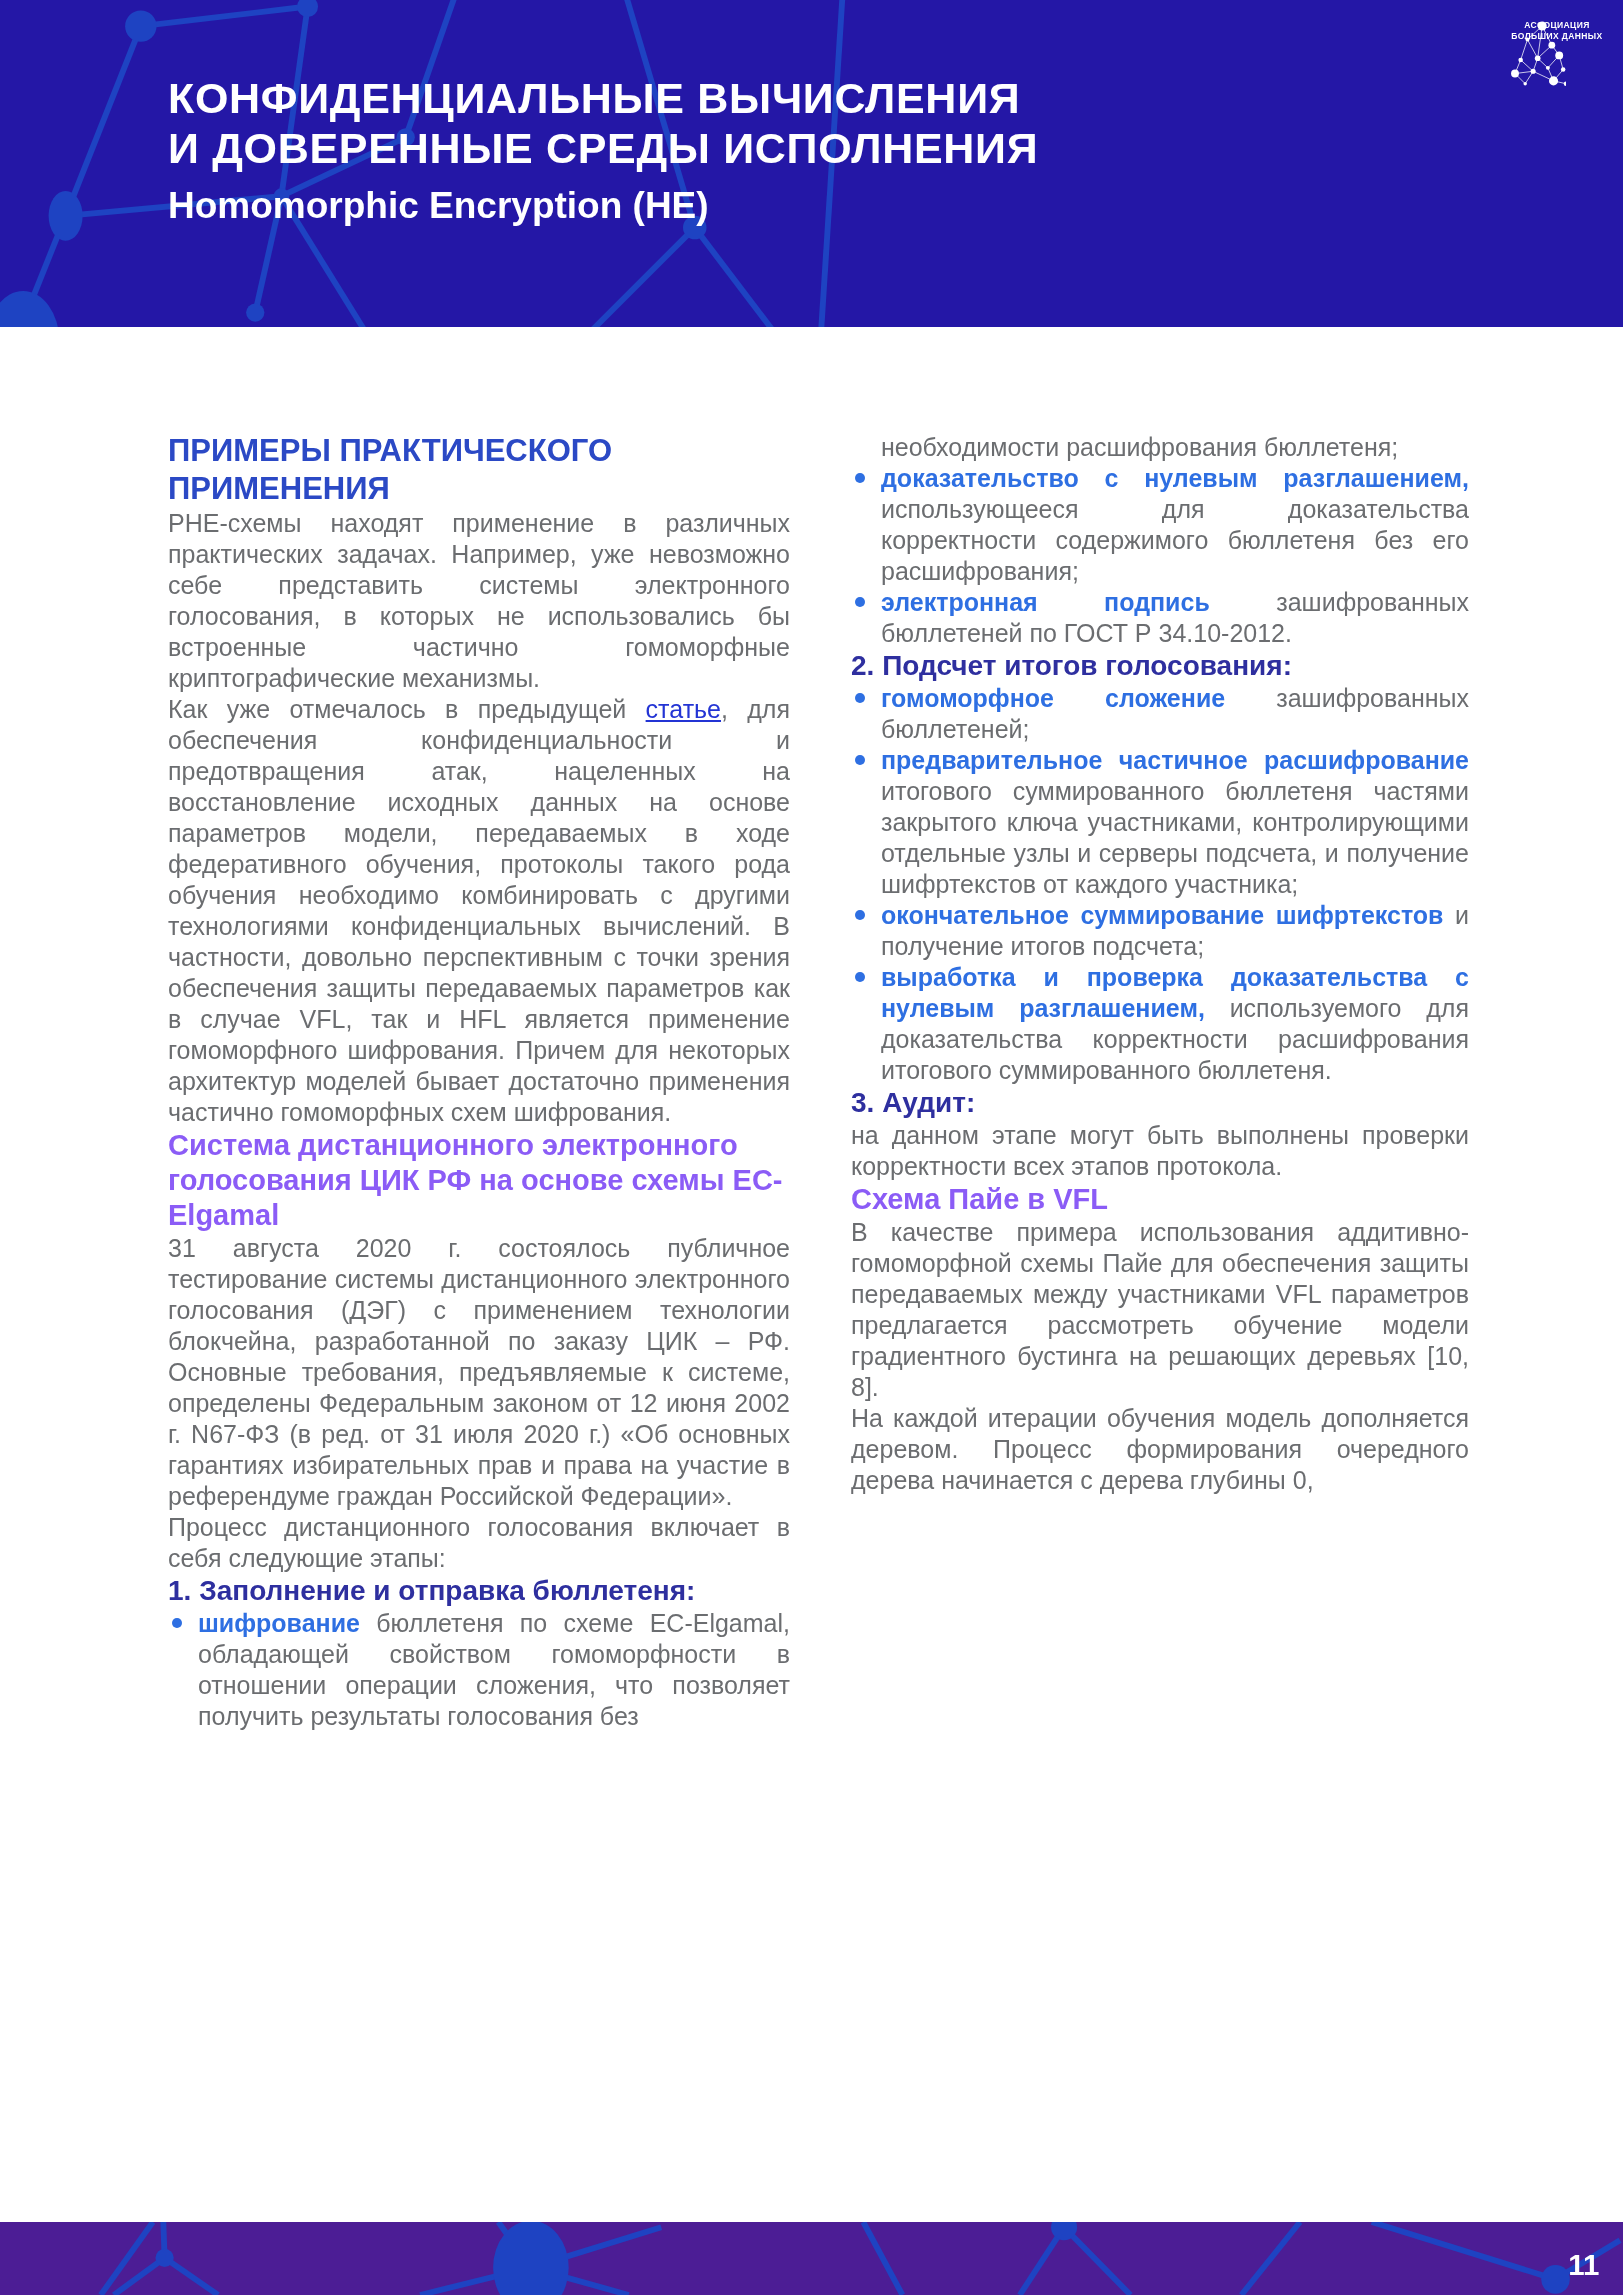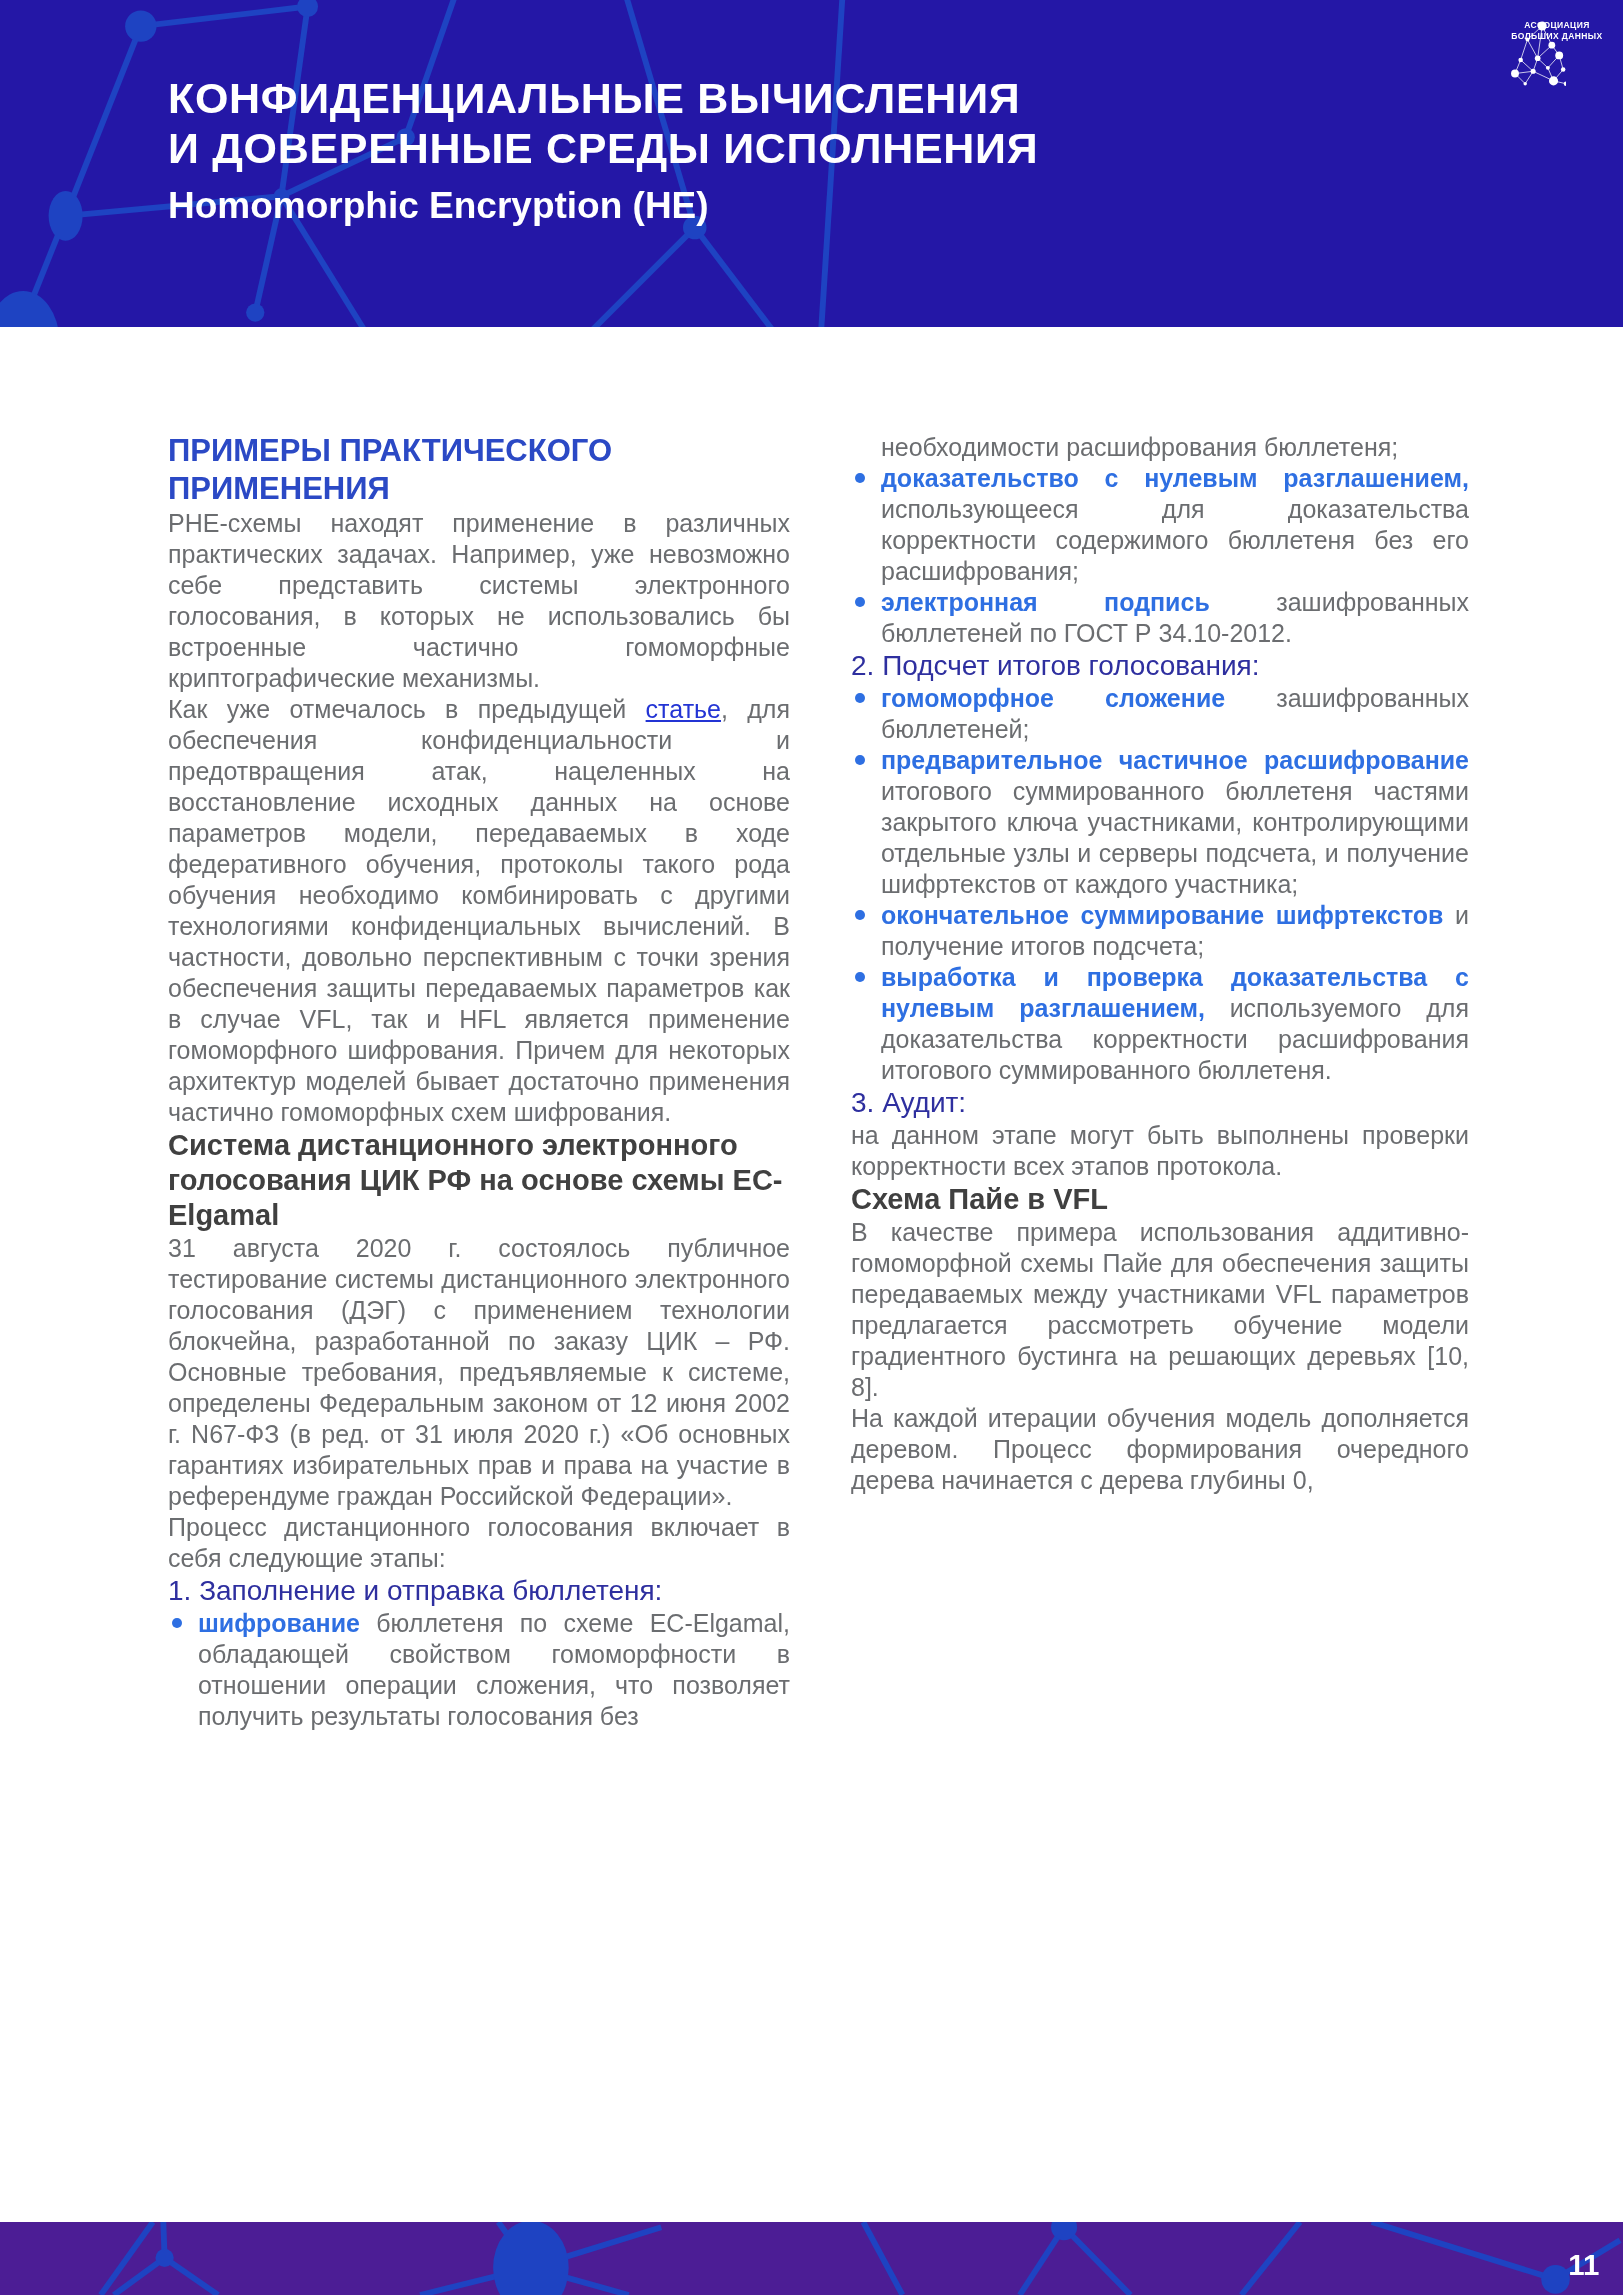--- a/index.html
+++ b/index.html
@@ -15,22 +15,22 @@
   .t2{font-size:37px;font-weight:700;line-height:43px;margin-top:10.5px;white-space:nowrap;}
   .logo{position:absolute;left:1498px;top:18.3px;width:118px;text-align:center;color:#ffffff;}
   .logo .mark{display:block;margin:0 auto;width:68px;height:68px;}
   .logo-text{font-size:8.5px;font-weight:bold;line-height:11px;letter-spacing:0.4px;margin-top:1.3px;}
   
   .col{position:absolute;top:432px;}
   .col-left{left:168px;width:622px;}
   .col-right{left:851px;width:618px;}
   h1.sec{font-size:31px;line-height:38px;font-weight:bold;color:#2B49C5;margin:0;}
   h2.sub{font-size:29.4px;line-height:37px;font-weight:bold;color:#2B49C5;margin:0;}
-  h3.subsec{font-size:29px;line-height:35px;font-weight:bold;color:#404040;margin:0;}
-  h4.num{font-size:28px;line-height:34px;font-weight:normal;color:#2E2F9F;margin:0;}
+  h3.subsec{font-size:29px;line-height:35px;font-weight:bold;color:#8b5cf6;margin:0;}
+  h4.num{font-size:28px;line-height:34px;font-weight:bold;color:#2E2F9F;margin:0;}
   p.body{font-size:25px;line-height:31px;color:#6B6D70;text-align:justify;margin:0;}
   .kw{color:#2E6FE2;font-weight:bold;}
   a.link{color:#2334D4;text-decoration:underline;cursor:pointer;}
   .bullet{position:relative;padding-left:30px;}
   .dot{position:absolute;left:3.9px;top:9.8px;width:9.8px;height:9.8px;border-radius:50%;background:#2E6FE2;}
   .indent{padding-left:30px;}
   
   .m26{margin-top:17px;}.m28{margin-top:18.3px;}.m30{margin-top:19.6px;}
   .m36{margin-top:23.6px;}.m38{margin-top:25px;}.m40{margin-top:26px;}
   .m44{margin-top:29px;}.m46{margin-top:30px;}.m56{margin-top:37px;}

